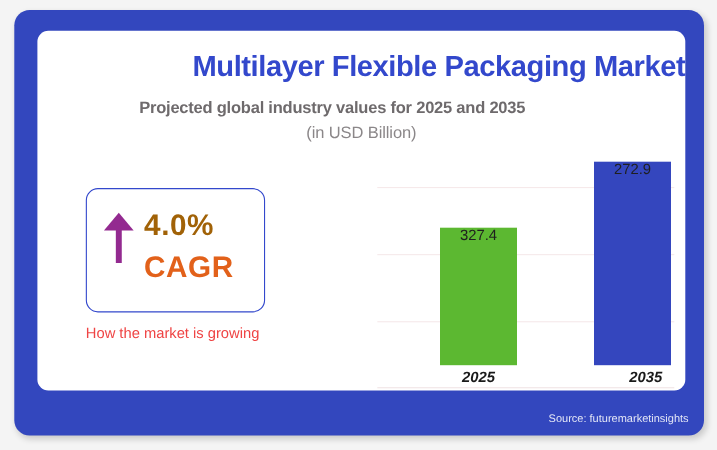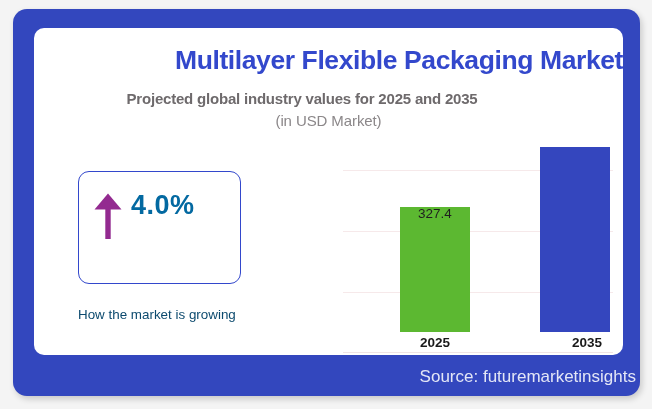--- a/index.html
+++ b/index.html
@@ -101,43 +101,43 @@
     width: 30px;
     height: 48px;
   }
   .cagr-values {
     position: absolute;
     left: 52px;
     top: 14px;
     width: 106px;
   }
   .cagr-pct {
-    color: #0369a1;
+    color: #a16207;
     font-size: 27px;
     font-weight: bold;
     letter-spacing: 0.5px;
     line-height: 38px;
     white-space: nowrap;
   }
   .cagr-label {
     color: #e2611a;
     font-size: 27px;
     font-weight: bold;
     letter-spacing: 0.5px;
     line-height: 38px;
     white-space: nowrap;
   }
 
   
   .caption {
     position: absolute;
     left: 44px;
-    top: 277px;
+    top: 265px;
     width: 215px;
-    color: #0c4a6e;
+    color: #ef4444;
     font-size: 13.4px;
     line-height: 19px;
   }
   .caption span { display: block; }
 
   
   .chart {
     position: absolute;
     left: 309px;
     top: 114px;
@@ -173,72 +173,75 @@
     white-space: nowrap;
   }
   .bar-cat {
     position: absolute;
     top: 193px;
     text-align: center;
     color: #1a1a1a;
     font-size: 13.5px;
     font-weight: bold;
     white-space: nowrap;
+    font-style: italic;
   }
 
   
   .source {
     position: absolute;
-    right: 4px;
+    right: 14px;
     bottom: 9px;
     color: #e3e6f6;
-    font-size: 17px;
+    font-size: 10px;
     white-space: nowrap;
   }
 </style>
 </head>
 <body>
 
 <div id="root">
 
   <div class="frame">
 
     <div class="card">
 
       <div class="title">Multilayer Flexible Packaging Market</div>
       <div class="subtitle">Projected global industry values for 2025 and 2035</div>
-      <div class="subtitle2">(in USD Market)</div>
+      <div class="subtitle2">(in USD Billion)</div>
 
       <div class="cagr-box">
         <div class="arrow-icon">
           <svg viewBox="0 0 30 48" width="30" height="48" aria-hidden="true">
             <path d="M15 47 L15 13" stroke="#932a90" stroke-width="5.4" fill="none" stroke-linecap="butt"></path>
             <path d="M15 1.5 L28.5 17.5 L1.5 17.5 Z" fill="#932a90"></path>
           </svg>
         </div>
         <div class="cagr-values">
           <div class="cagr-pct">4.0%</div>
+          <div class="cagr-label">CAGR</div>
         </div>
       </div>
 
       <div class="caption">
         <span>How the market is growing</span>
       </div>
 
       <div class="chart">
         <div class="plot">
           <div class="gridline" style="top:28px"></div>
           <div class="gridline" style="top:89px"></div>
           <div class="gridline" style="top:150px"></div>
           <div class="gridline base" style="top:210px"></div>
         <div class="bar" style="left: 57px; width: 70px; height: 125px; background: rgb(92, 184, 49);"></div>
             <div class="bar" style="left: 197px; width: 70px; height: 185px; background: rgb(52, 70, 190);"></div>
           </div>
       <div class="bar-value" style="left: 32px; width: 120px; top: 64px;">327.4</div>
           <div class="bar-cat" style="left: 32px; width: 120px;">2025</div>
+          <div class="bar-value" style="left: 172px; width: 120px; top: 4px;">272.9</div>
           <div class="bar-cat" style="left: 184px; width: 120px;">2035</div>
         </div>
 
     </div>
 
     <div class="source">Source: futuremarketinsights</div>
 
   </div>
 </div>
 

